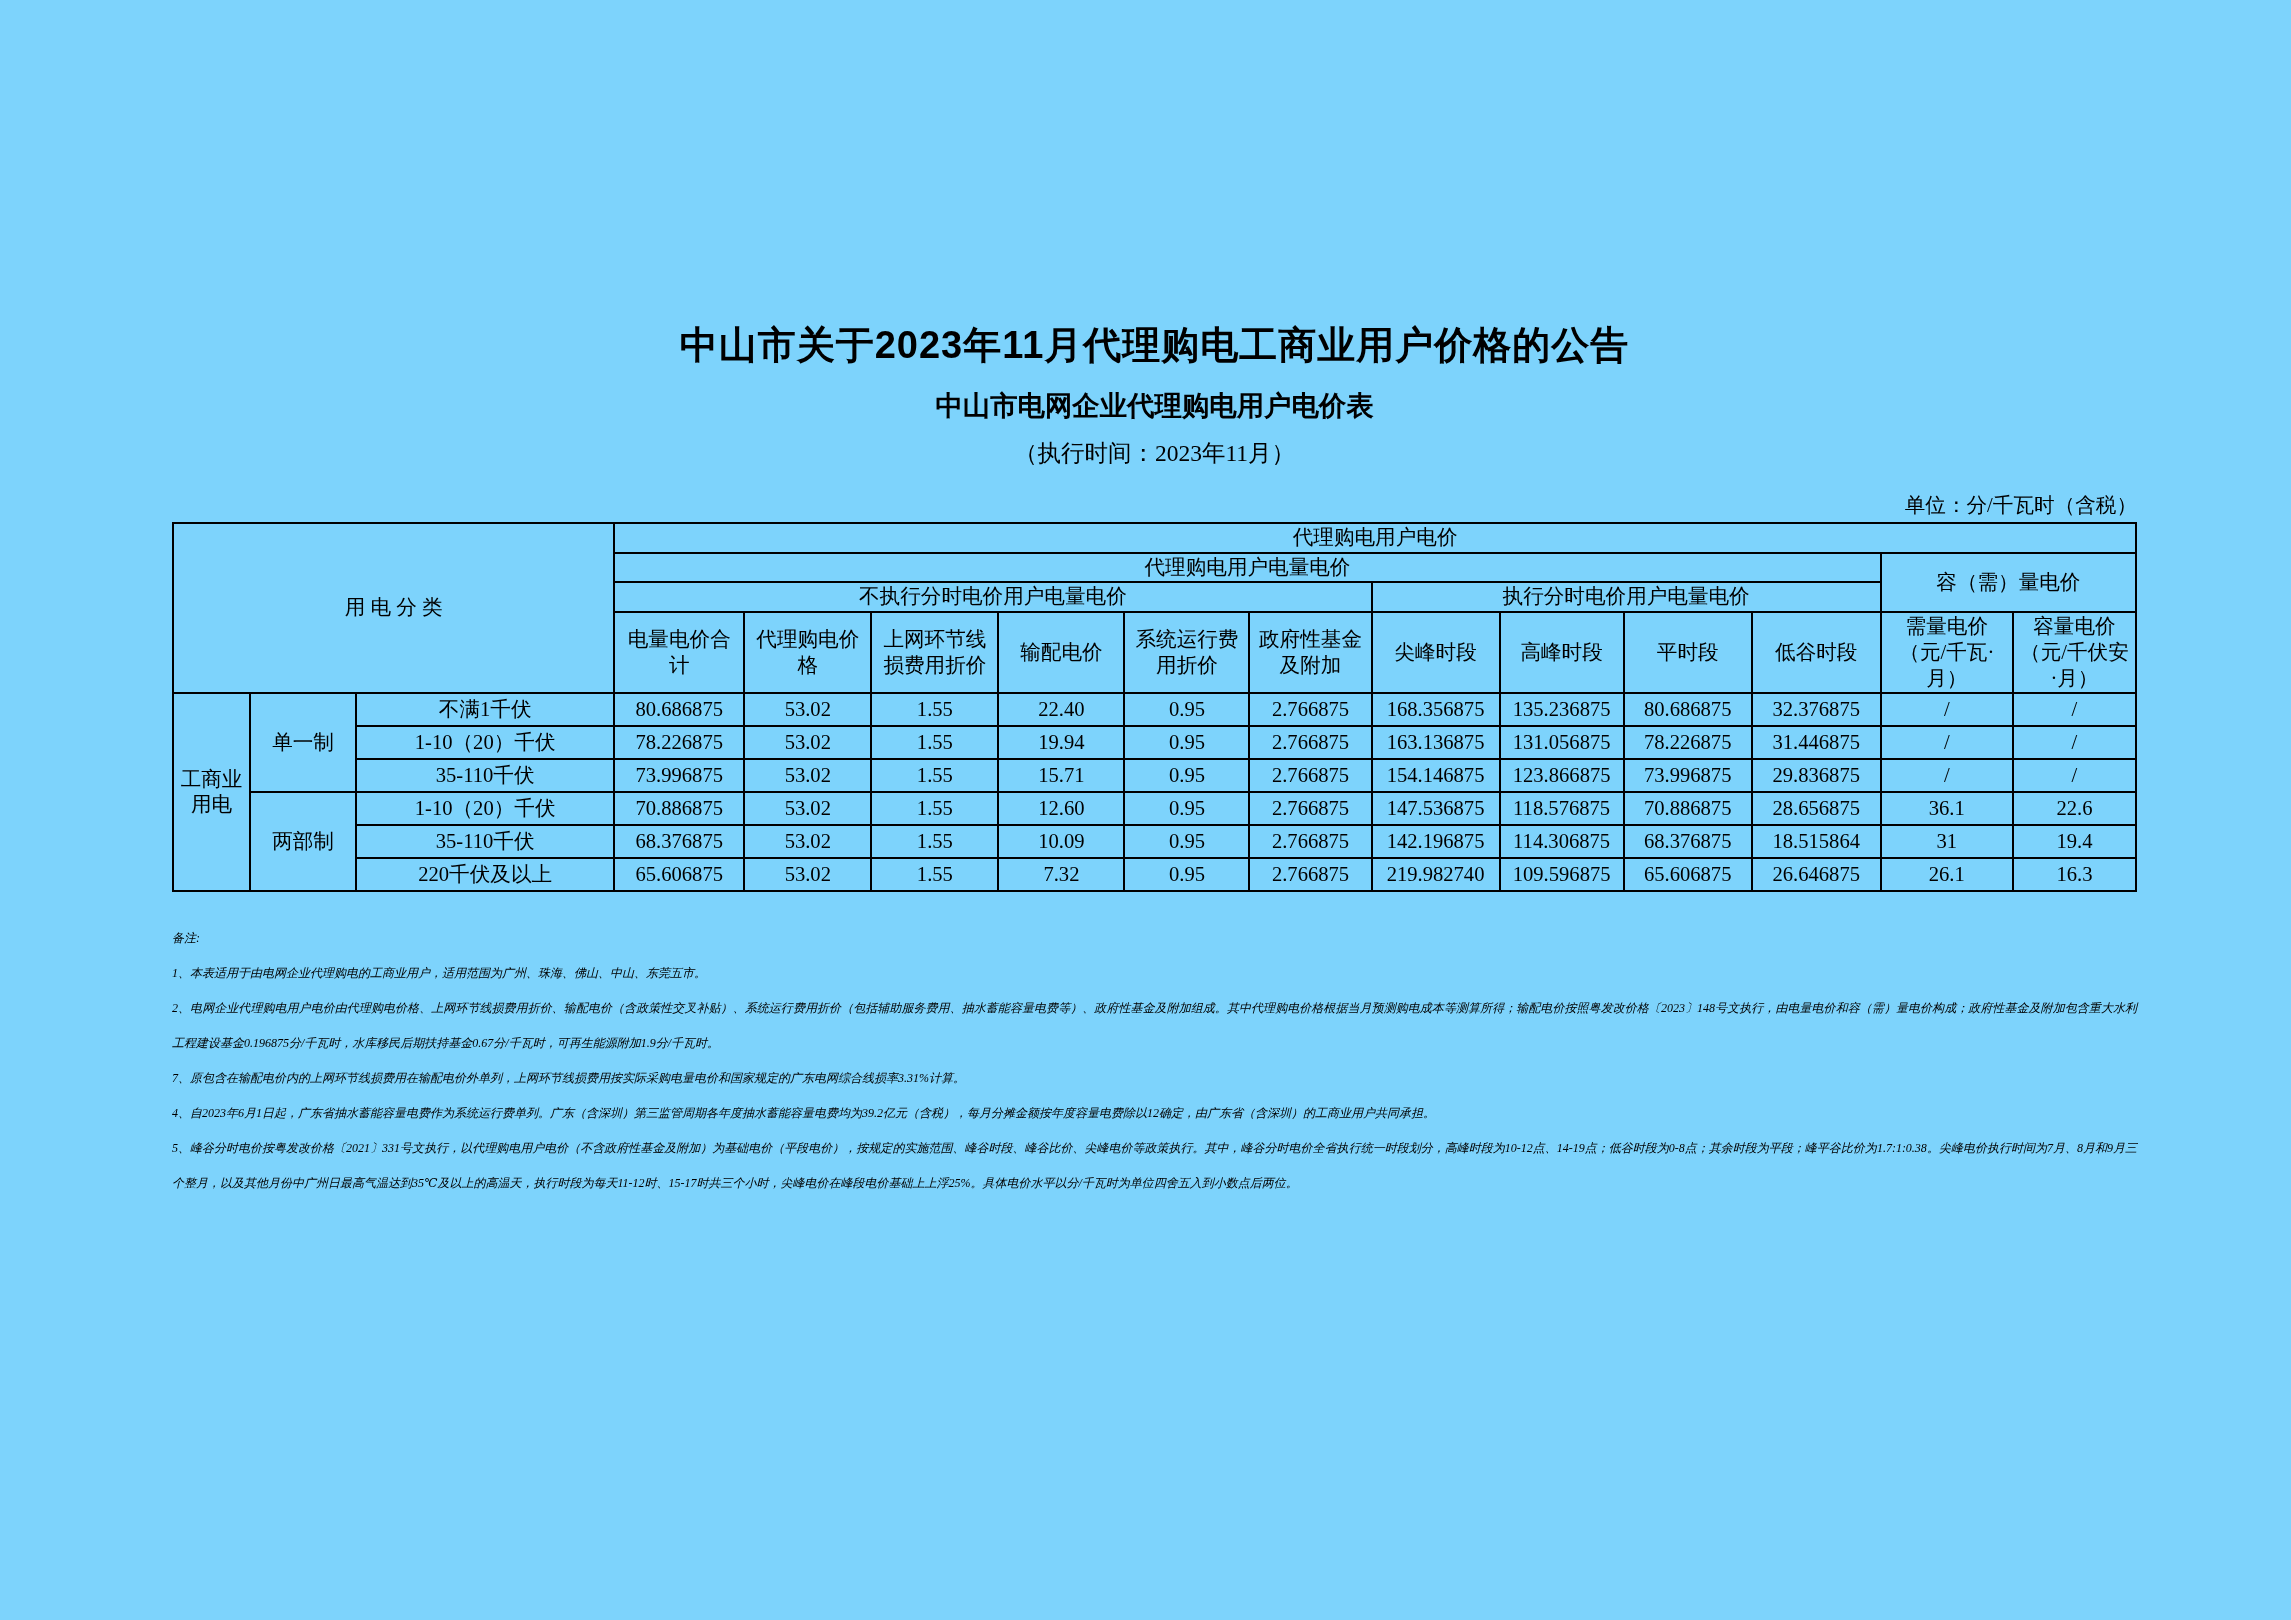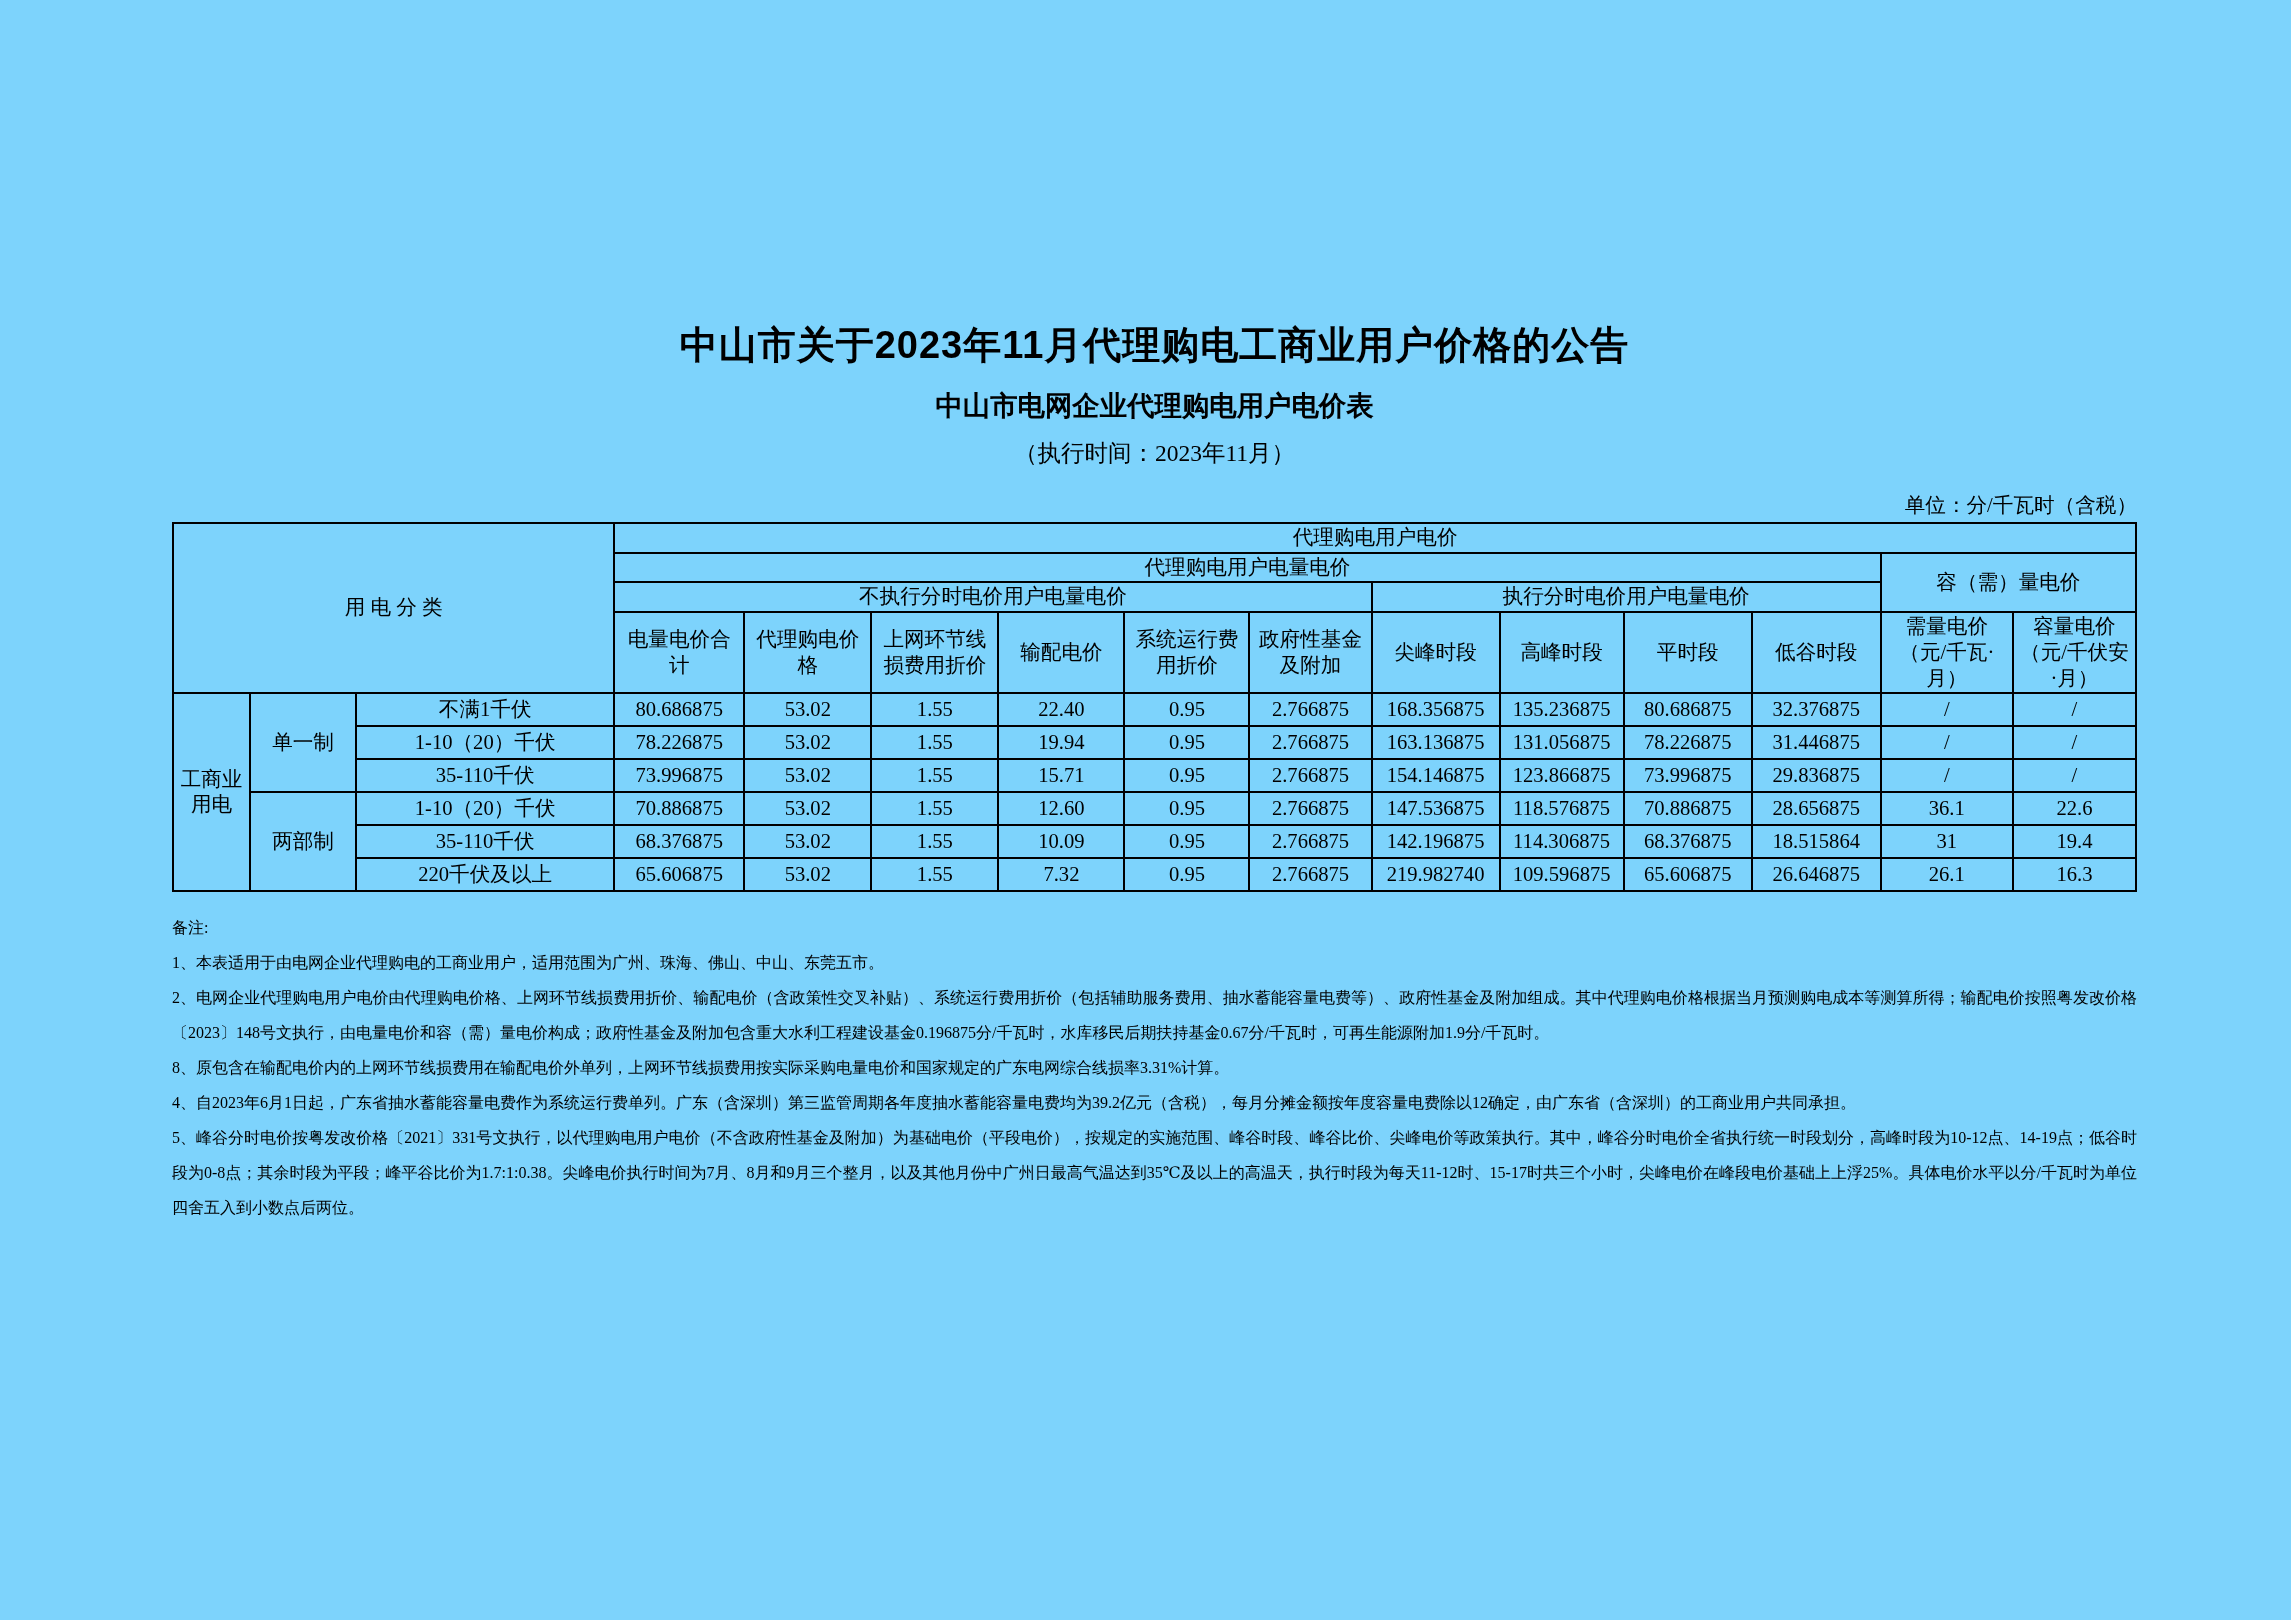--- a/index.html
+++ b/index.html
@@ -63,23 +63,24 @@
     font-size: 20.6px;
     line-height: 1.25;
     overflow: hidden;
   }
   .price-table thead tr.h-row-small { height: 28px; }
   .price-table thead tr.h-row-big { height: 65px; }
   .price-table tbody tr { height: 33px; }
   .price-table tbody td { border-top-width: 2.9px; }
   .price-table td.num { font-size: 20.6px; }
   .notes {
-    margin-top: 18px;
-    font-size: 16px;
+    margin-top: 29px;
+    font-size: 12px;
     line-height: 35px;
+    font-style: italic;
   }
   .notes .notes-title { margin: 0; }
   .notes p { margin: 0; text-align: justify; }
 </style>
 </head>
 <body>
 
 <div class="page">
   <div class="doc">
 
@@ -228,20 +229,20 @@
           <td class="num">26.1</td>
           <td class="num">16.3</td>
         </tr>
       </tbody>
     </table>
 
     <div class="notes">
       <div class="notes-title">备注:</div>
       <p>1、本表适用于由电网企业代理购电的工商业用户，适用范围为广州、珠海、佛山、中山、东莞五市。</p>
       <p>2、电网企业代理购电用户电价由代理购电价格、上网环节线损费用折价、输配电价（含政策性交叉补贴）、系统运行费用折价（包括辅助服务费用、抽水蓄能容量电费等）、政府性基金及附加组成。其中代理购电价格根据当月预测购电成本等测算所得；输配电价按照粤发改价格〔2023〕148号文执行，由电量电价和容（需）量电价构成；政府性基金及附加包含重大水利工程建设基金0.196875分/千瓦时，水库移民后期扶持基金0.67分/千瓦时，可再生能源附加1.9分/千瓦时。</p>
-      <p>8、原包含在输配电价内的上网环节线损费用在输配电价外单列，上网环节线损费用按实际采购电量电价和国家规定的广东电网综合线损率3.31%计算。</p>
+      <p>7、原包含在输配电价内的上网环节线损费用在输配电价外单列，上网环节线损费用按实际采购电量电价和国家规定的广东电网综合线损率3.31%计算。</p>
       <p>4、自2023年6月1日起，广东省抽水蓄能容量电费作为系统运行费单列。广东（含深圳）第三监管周期各年度抽水蓄能容量电费均为39.2亿元（含税），每月分摊金额按年度容量电费除以12确定，由广东省（含深圳）的工商业用户共同承担。</p>
       <p>5、峰谷分时电价按粤发改价格〔2021〕331号文执行，以代理购电用户电价（不含政府性基金及附加）为基础电价（平段电价），按规定的实施范围、峰谷时段、峰谷比价、尖峰电价等政策执行。其中，峰谷分时电价全省执行统一时段划分，高峰时段为10-12点、14-19点；低谷时段为0-8点；其余时段为平段；峰平谷比价为1.7:1:0.38。尖峰电价执行时间为7月、8月和9月三个整月，以及其他月份中广州日最高气温达到35℃及以上的高温天，执行时段为每天11-12时、15-17时共三个小时，尖峰电价在峰段电价基础上上浮25%。具体电价水平以分/千瓦时为单位四舍五入到小数点后两位。</p>
     </div>
 
   </div>
 </div>
 
 
 </body></html>

